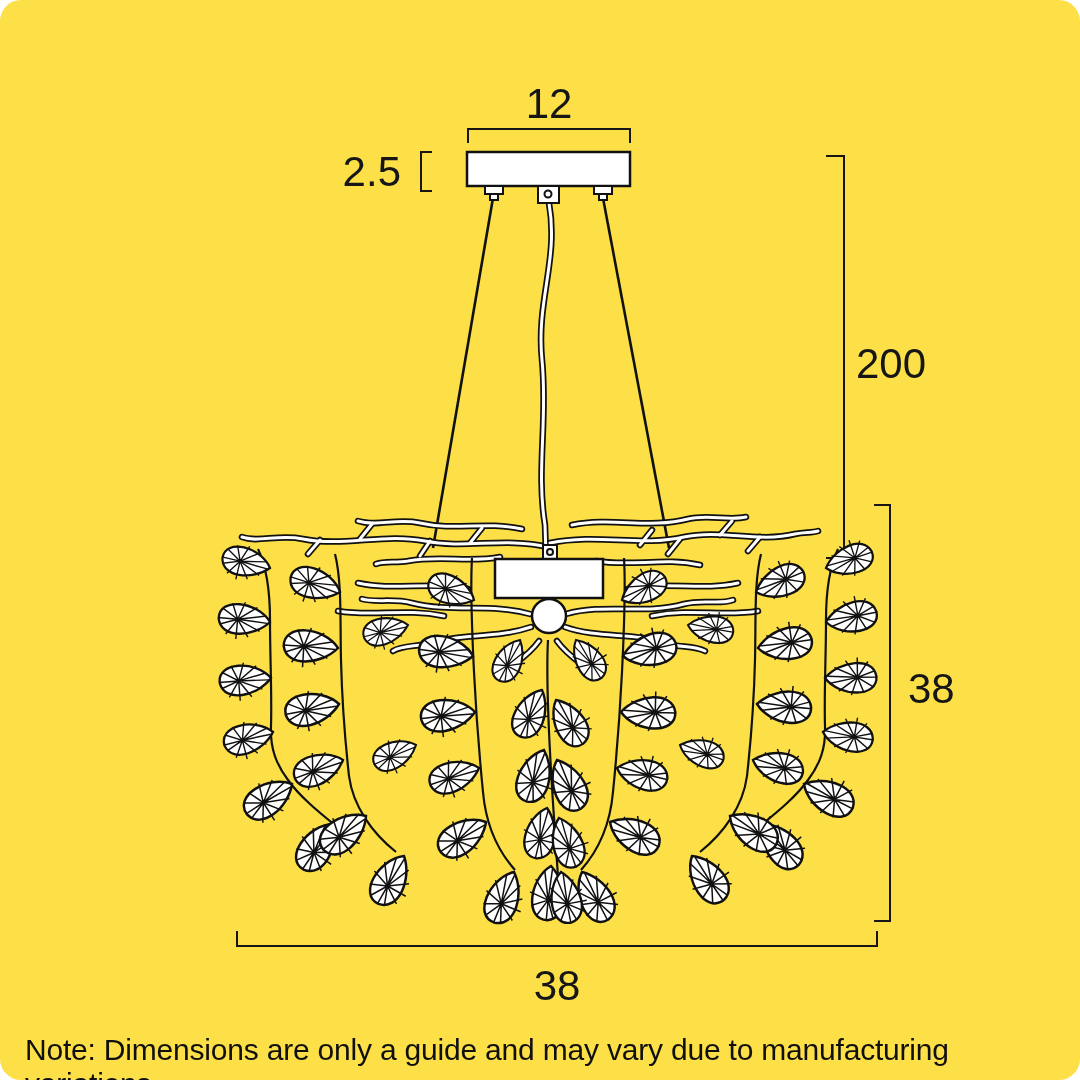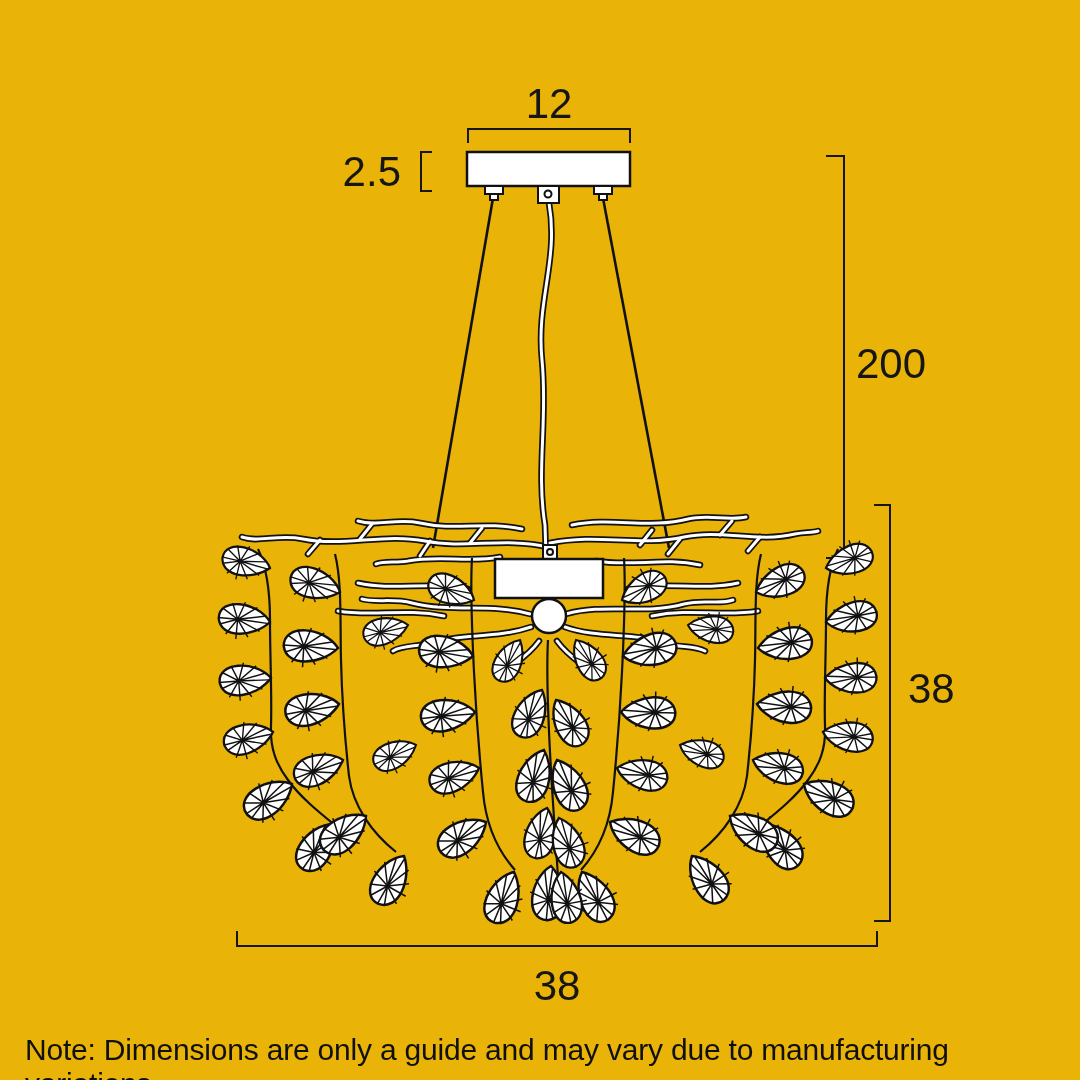--- a/index.html
+++ b/index.html
@@ -1,17 +1,17 @@
 <!DOCTYPE html>
 <html><head>
 <meta charset="utf-8">
 <style>
   html,body{margin:0;padding:0;background:#fff;}
-  .stage{position:relative;width:1080px;height:1080px;background:#eab308;overflow:hidden;
-         font-family:"Liberation Sans",sans-serif;}
+  .stage{position:relative;width:1080px;height:1080px;background:#fde047;overflow:hidden;
+         font-family:"Liberation Sans",sans-serif;border-radius:21px;}
   svg{position:absolute;left:0;top:0;}
   .dim{stroke:#161616;stroke-width:2;fill:none;}
   .num{font-size:42px;fill:#161616;font-family:"Liberation Sans",sans-serif;}
   .outline{fill:#ffffff;stroke:#111111;stroke-width:2.5;}
   .thin{fill:#ffffff;stroke:#111111;stroke-width:2;}
   .wire{stroke:#111111;stroke-width:2.6;fill:none;}
   .stem{stroke:#111111;stroke-width:2.2;fill:none;}
   .branch{stroke:#111111;stroke-width:6.5;fill:none;stroke-linecap:round;}
   .branch-core{stroke:#ffffff;stroke-width:3;fill:none;stroke-linecap:round;}
   .leaf-shape{fill:#ffffff;stroke:#111111;stroke-width:2.6;}

